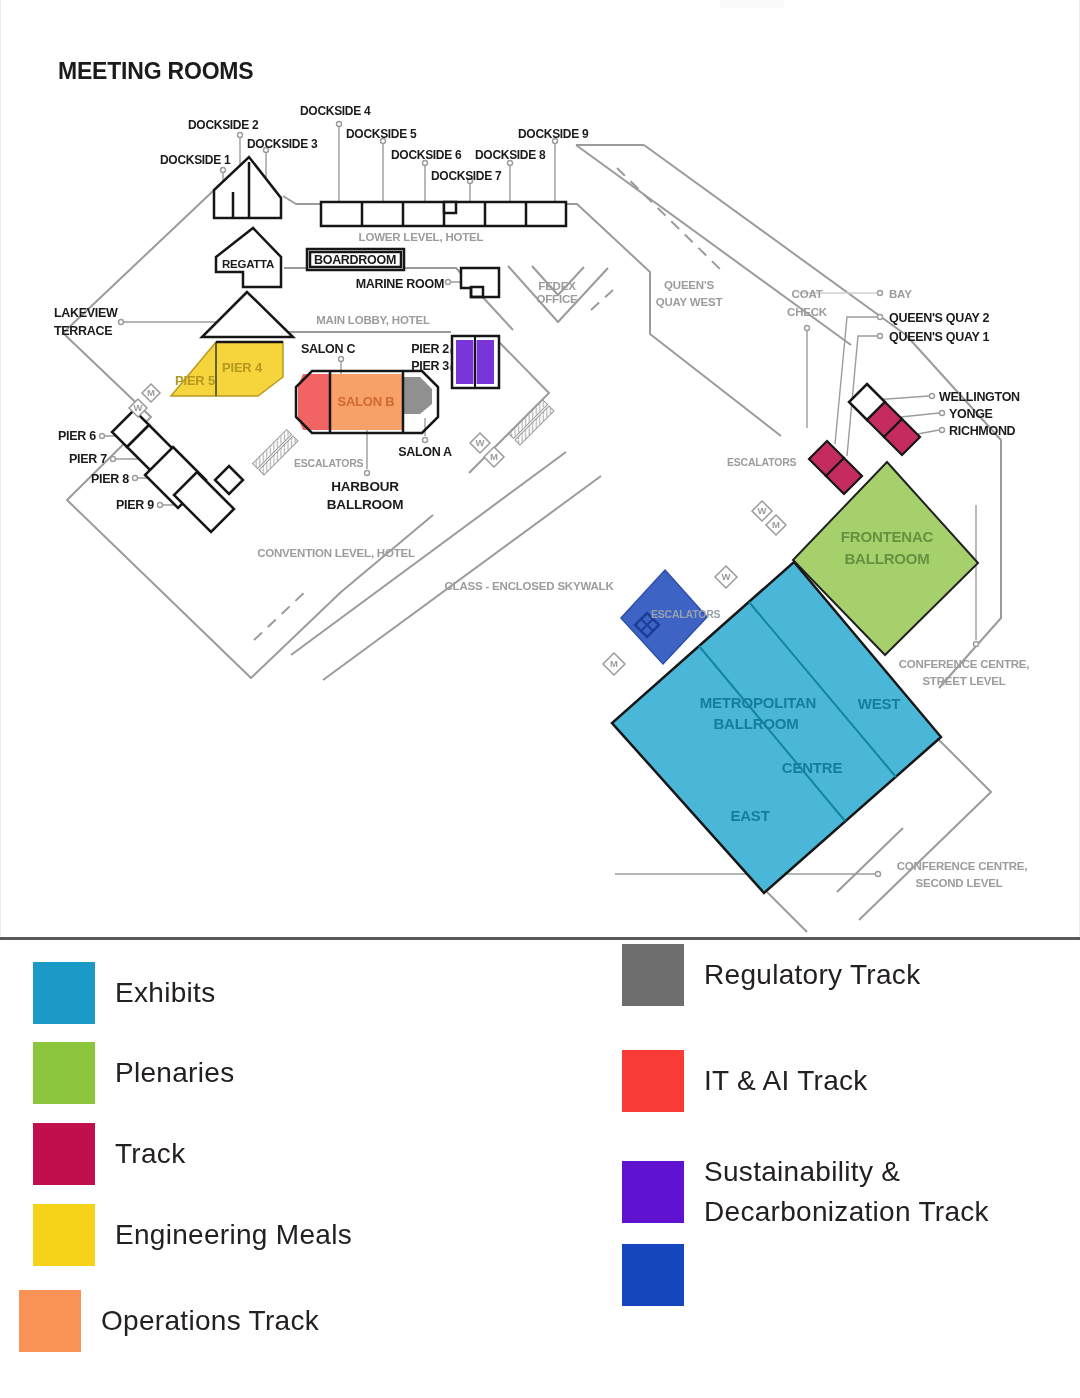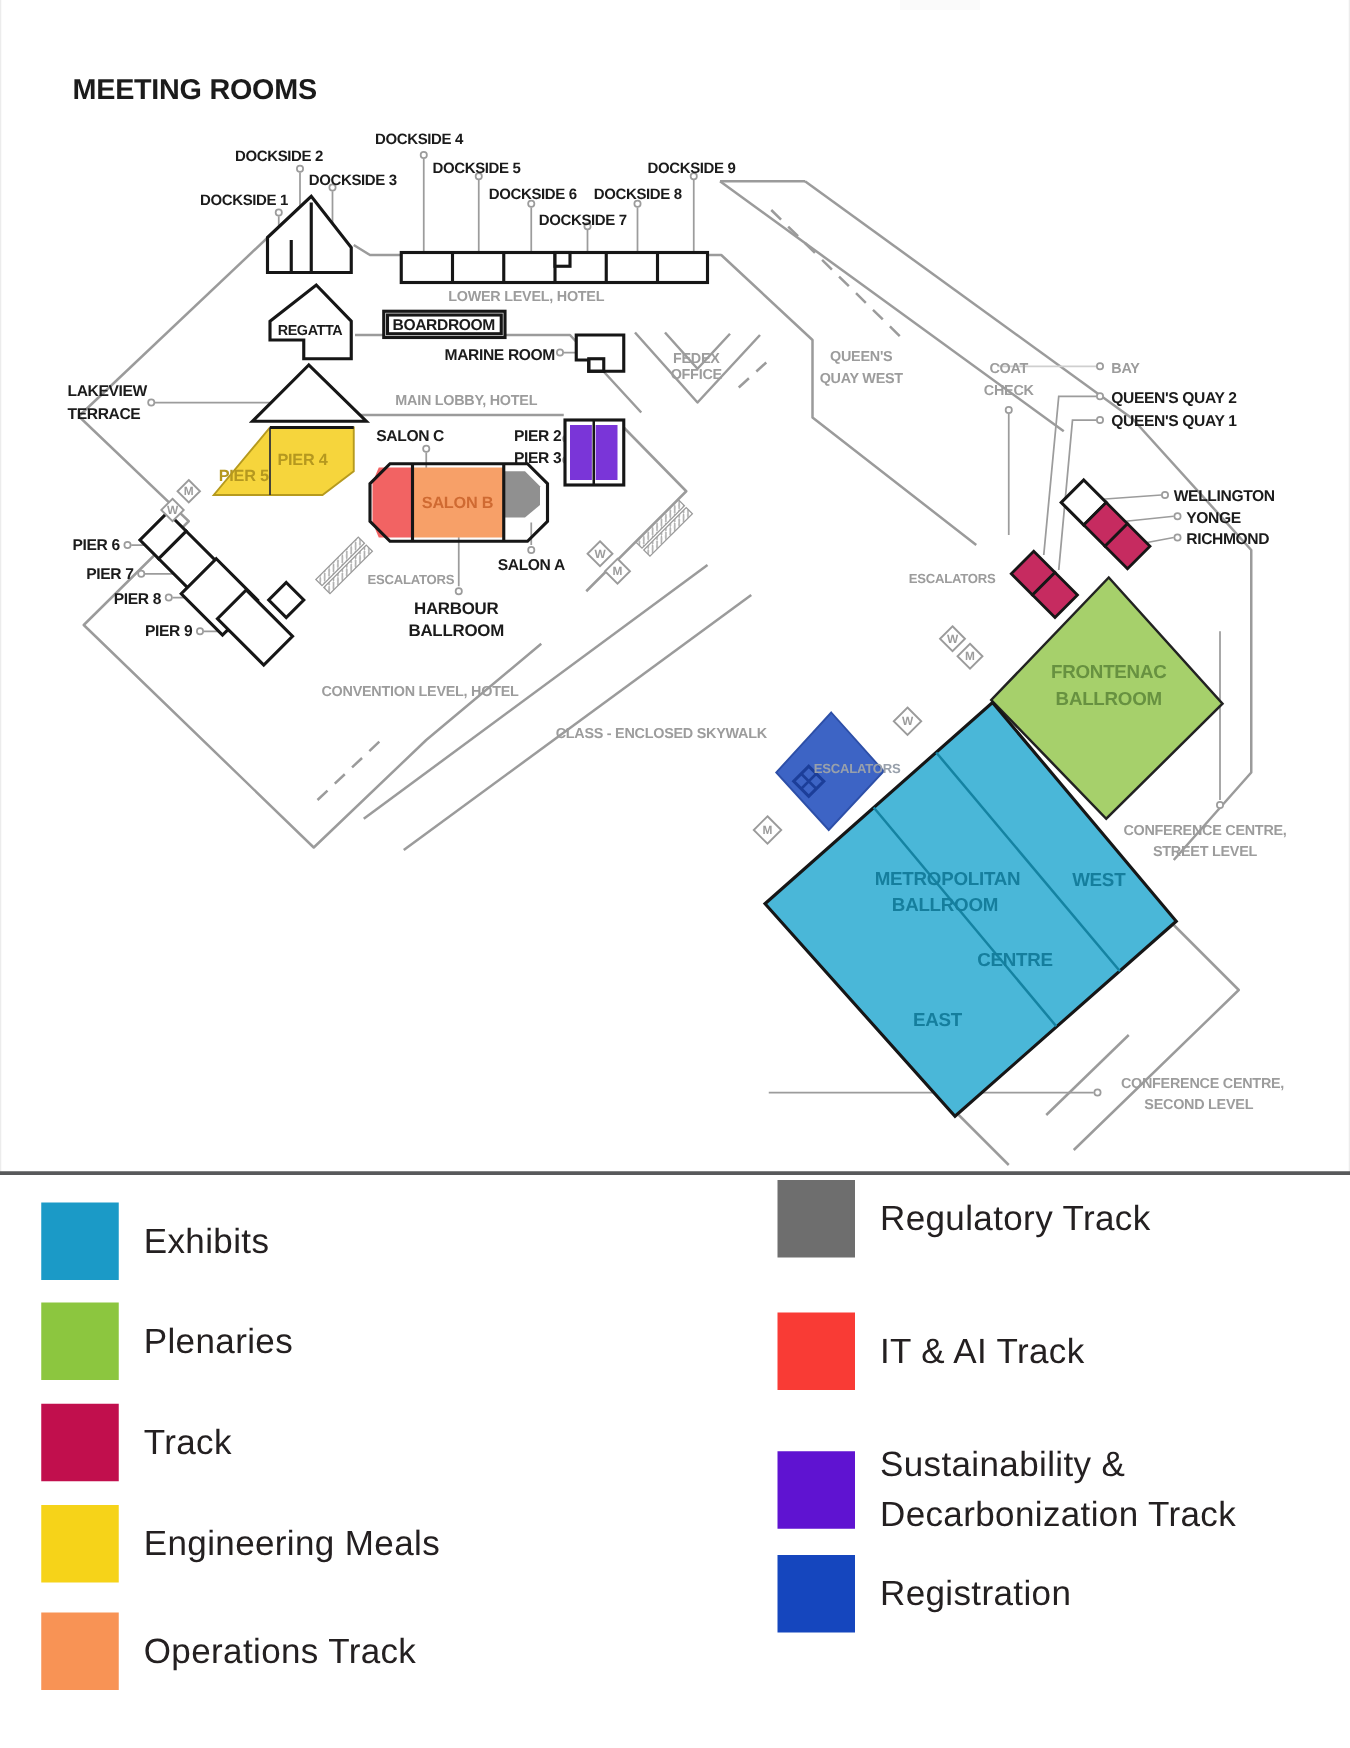--- a/index.html
+++ b/index.html
@@ -293,35 +293,34 @@
       <div class="llabel">Plenaries</div>
     </div>
     <div class="lrow" style="top:183px;left:33px">
       <div class="swatch" style="background: rgb(193, 15, 77);"></div>
       <div class="llabel">Track</div>
     </div>
     <div class="lrow" style="top:264px;left:33px">
       <div class="swatch" style="background: rgb(246, 211, 25);"></div>
       <div class="llabel">Engineering Meals</div>
     </div>
-    <div class="lrow" style="top:350px;left:33px">
+    <div class="lrow" style="top:350px;left:19px">
       <div class="swatch" style="background: rgb(248, 147, 85);"></div>
       <div class="llabel">Operations Track</div>
     </div>
 
     <div class="lrow" style="top:4px;left:622px">
       <div class="swatch" style="background: rgb(110, 110, 110);"></div>
       <div class="llabel">Regulatory Track</div>
     </div>
     <div class="lrow" style="top:110px;left:622px">
       <div class="swatch" style="background: rgb(249, 59, 53);"></div>
       <div class="llabel">IT &amp; AI Track</div>
     </div>
     <div class="lrow" style="top:212px;left:622px">
       <div class="swatch" style="background: rgb(95, 19, 209);"></div>
       <div class="llabel">Sustainability &amp; Decarbonization Track</div>
     </div>
     <div class="lrow" style="top:304px;left:622px">
       <div class="swatch" style="background: rgb(21, 70, 190);"></div>
-      <div class="llabel">Registration</div>
     </div>
   </div>
 </div>
 
 </body></html>

